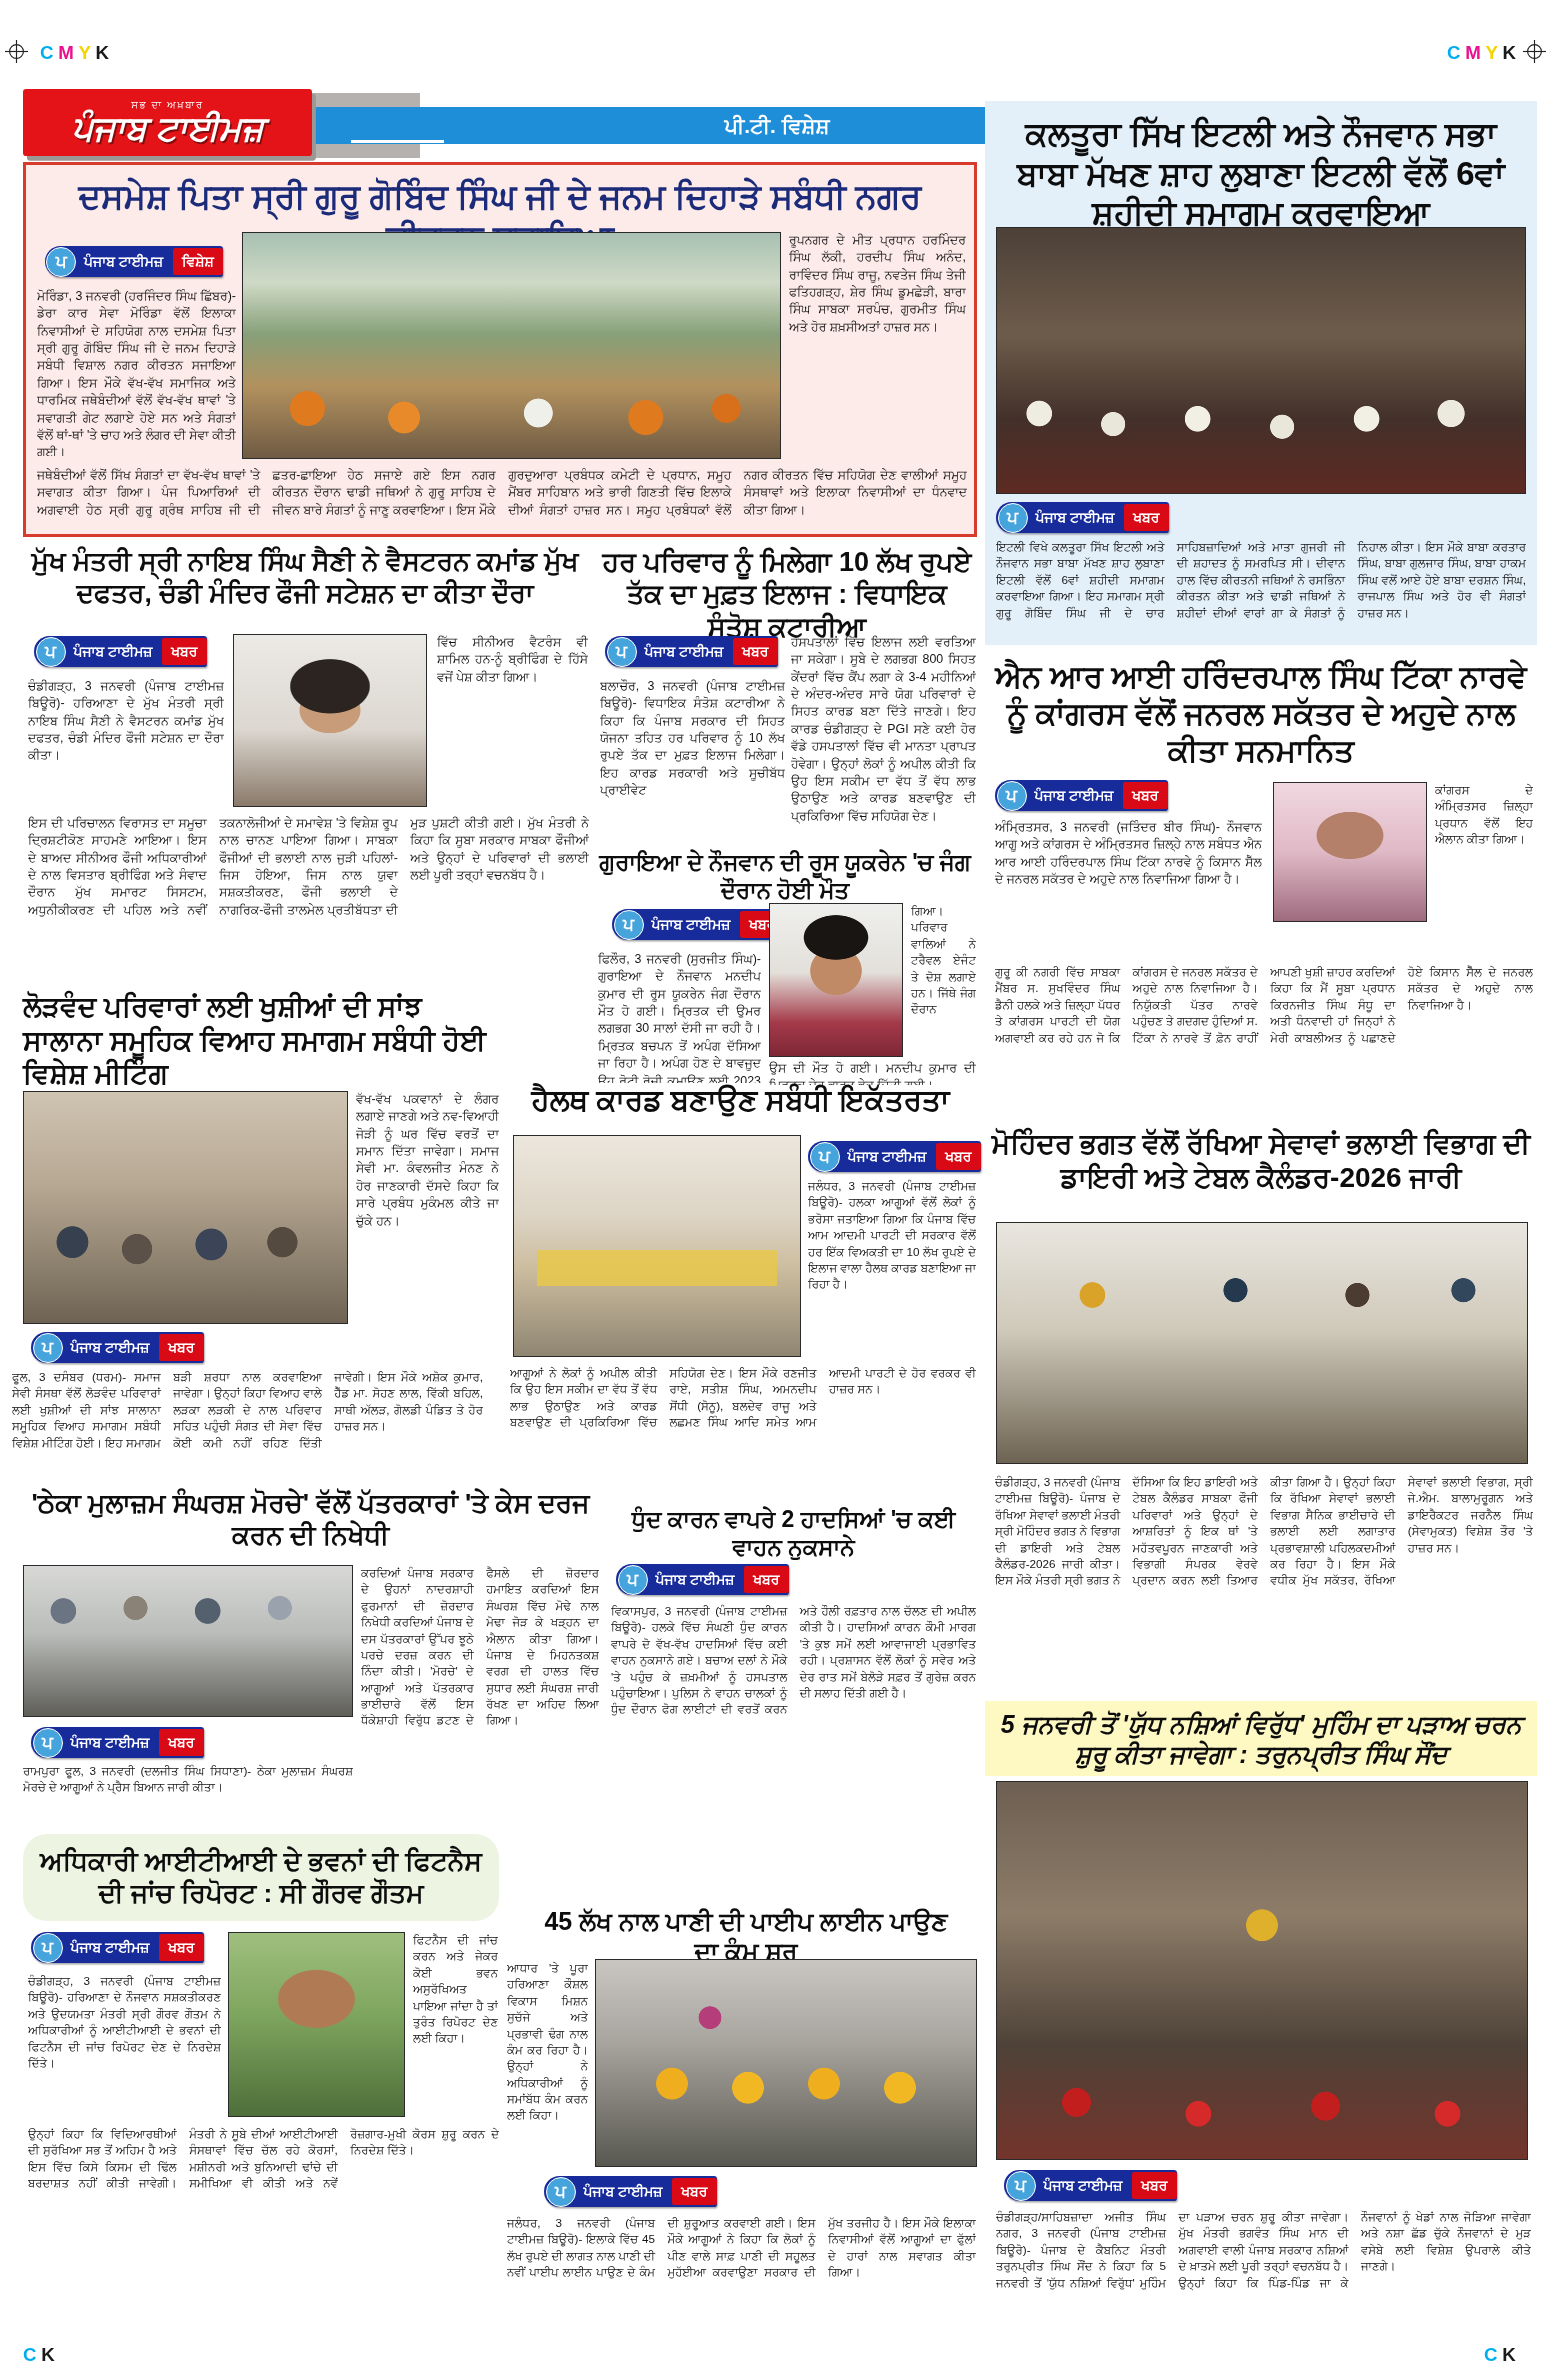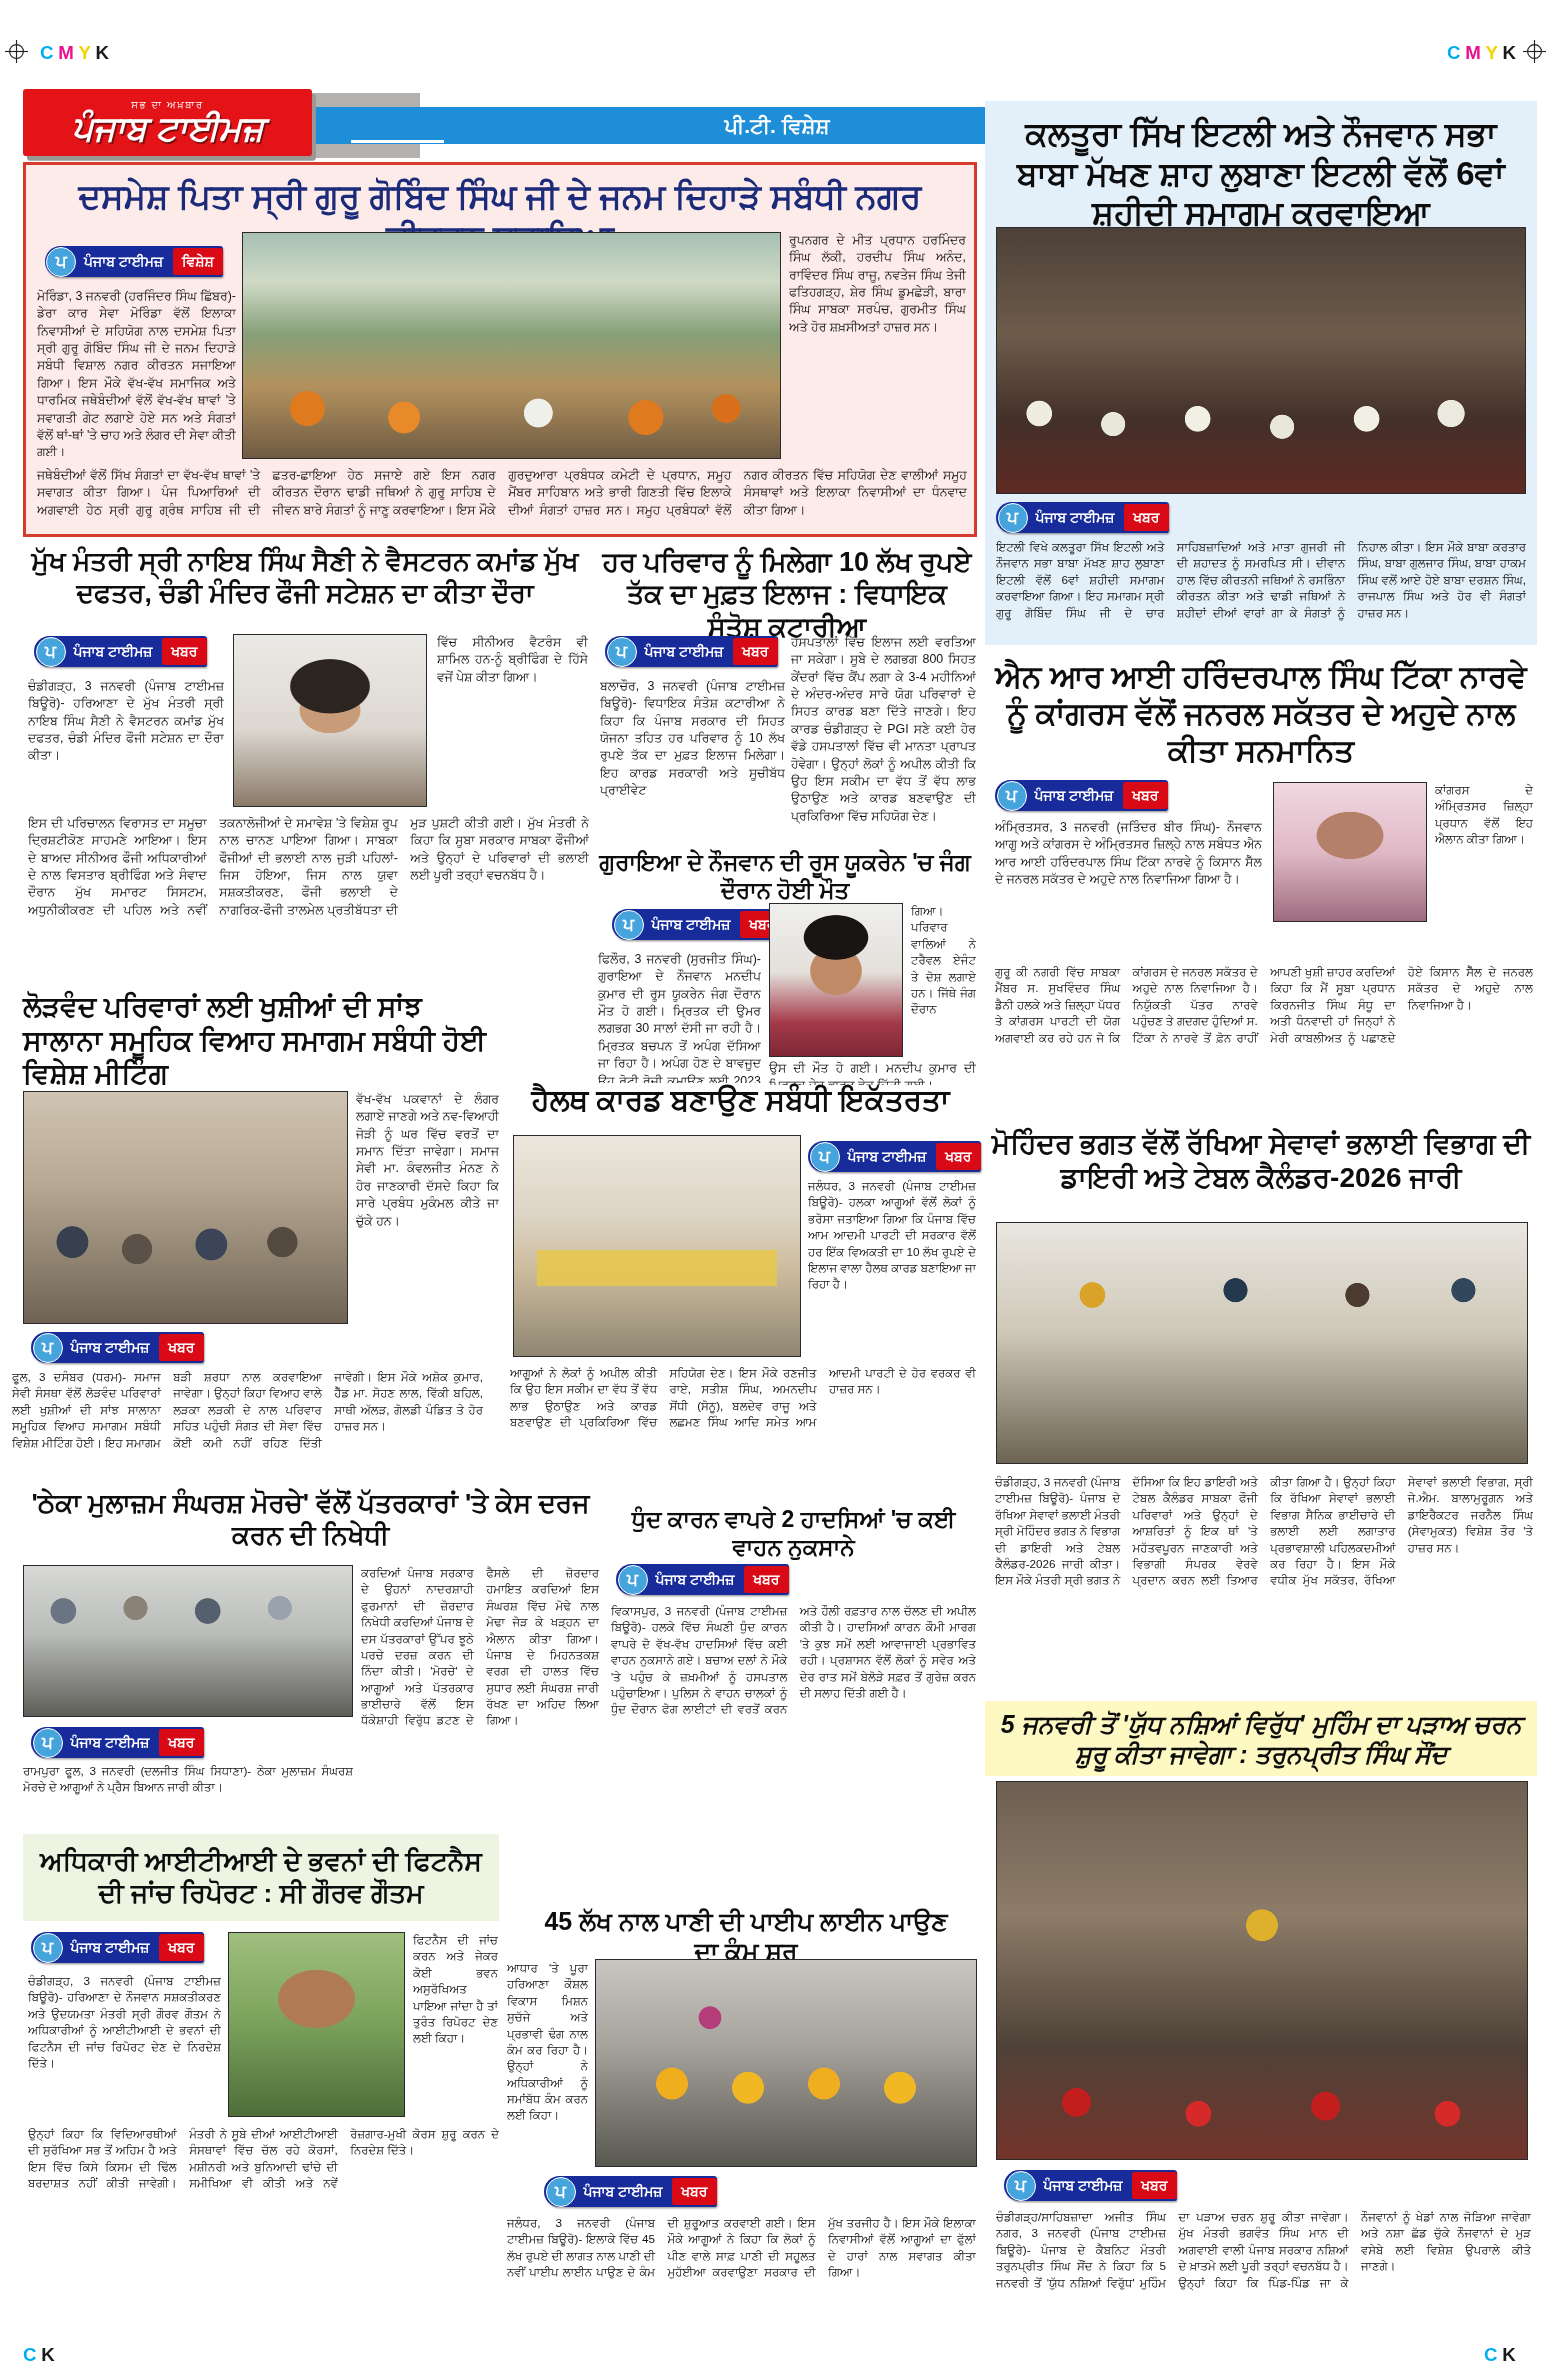--- a/index.html
+++ b/index.html
@@ -38,21 +38,21 @@
   .hl{font-weight:bold;text-align:center;line-height:1.2;color:#0d0d0d;}
   .hl-navy{color:#1b2b7a;}
   .bt{font-size:12.4px;line-height:1.40;text-align:justify;color:#141414;word-break:break-word;}
   .cols2{column-count:2;column-gap:12.4px;}
   .cols3{column-count:3;column-gap:12.4px;}
   .cols4{column-count:4;column-gap:12.4px;}
   .small{font-size:11.7px;}
   
   .box-red{background:#fcebe8;border:3.1px solid #d63b2c;}
   .box-blue{background:#e3eff9;}
-  .box-green{background:#edf4e2;display:flex;align-items:center;justify-content:center;}
+  .box-green{background:#edf4e2;display:flex;align-items:center;justify-content:center;border-radius:24px;}
   .box-pink{background:#fef9c3;display:flex;align-items:center;justify-content:center;font-style:italic;}
   
   .photo{border:1.6px solid #2a2a2a;box-sizing:border-box;}
   .ph-kirtan{background:
     radial-gradient(circle at 12% 78%, #e07a1f 0 17px, transparent 18px),
     radial-gradient(circle at 30% 82%, #e98a2a 0 15.5px, transparent 16.3px),
     radial-gradient(circle at 55% 80%, #f0f0ea 0 14px, transparent 14.8px),
     radial-gradient(circle at 75% 82%, #e07a1f 0 17px, transparent 18px),
     radial-gradient(circle at 90% 78%, #d86f1a 0 14px, transparent 14.8px),
     linear-gradient(180deg,#a8c0b2 0%,#cfdac6 22%,#87a079 45%,#b2915e 68%,#6f5b43 100%);}

